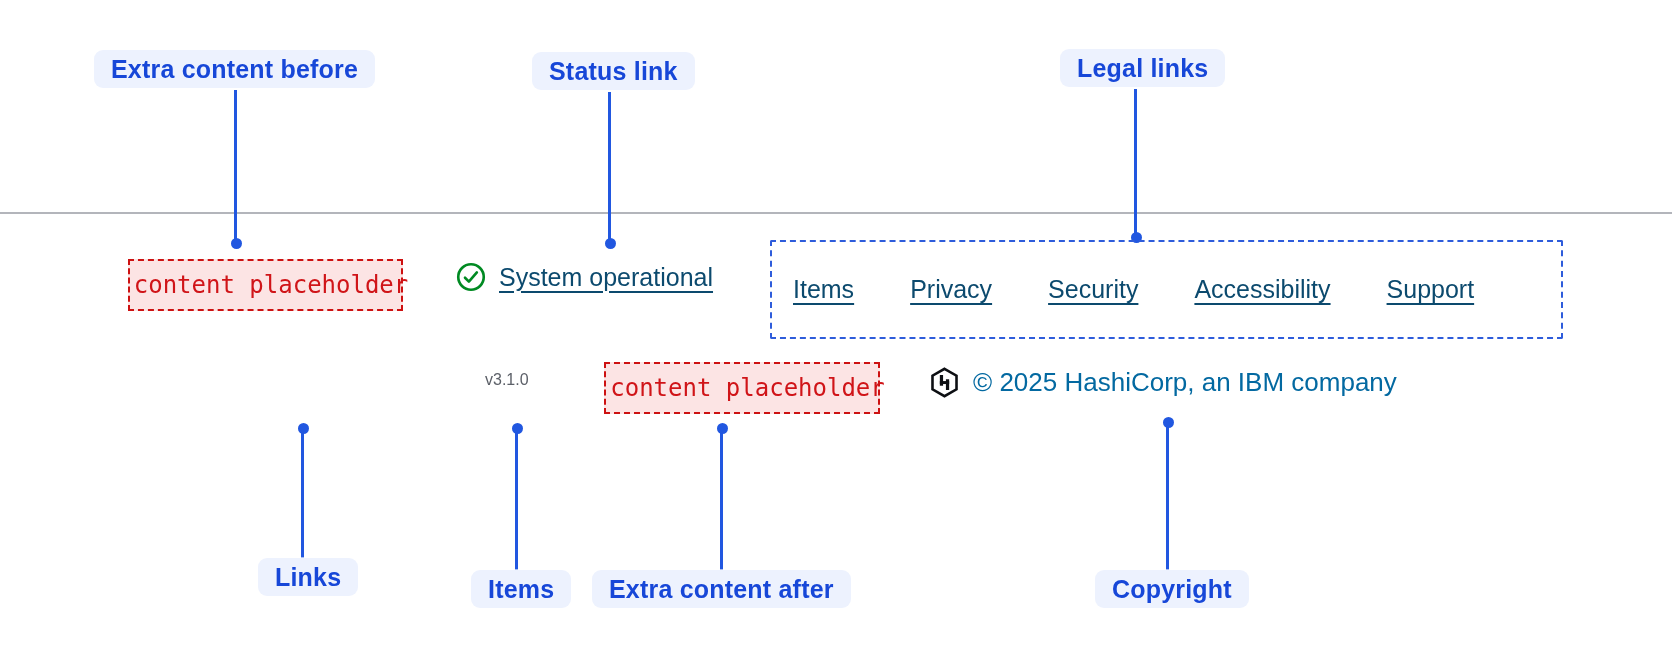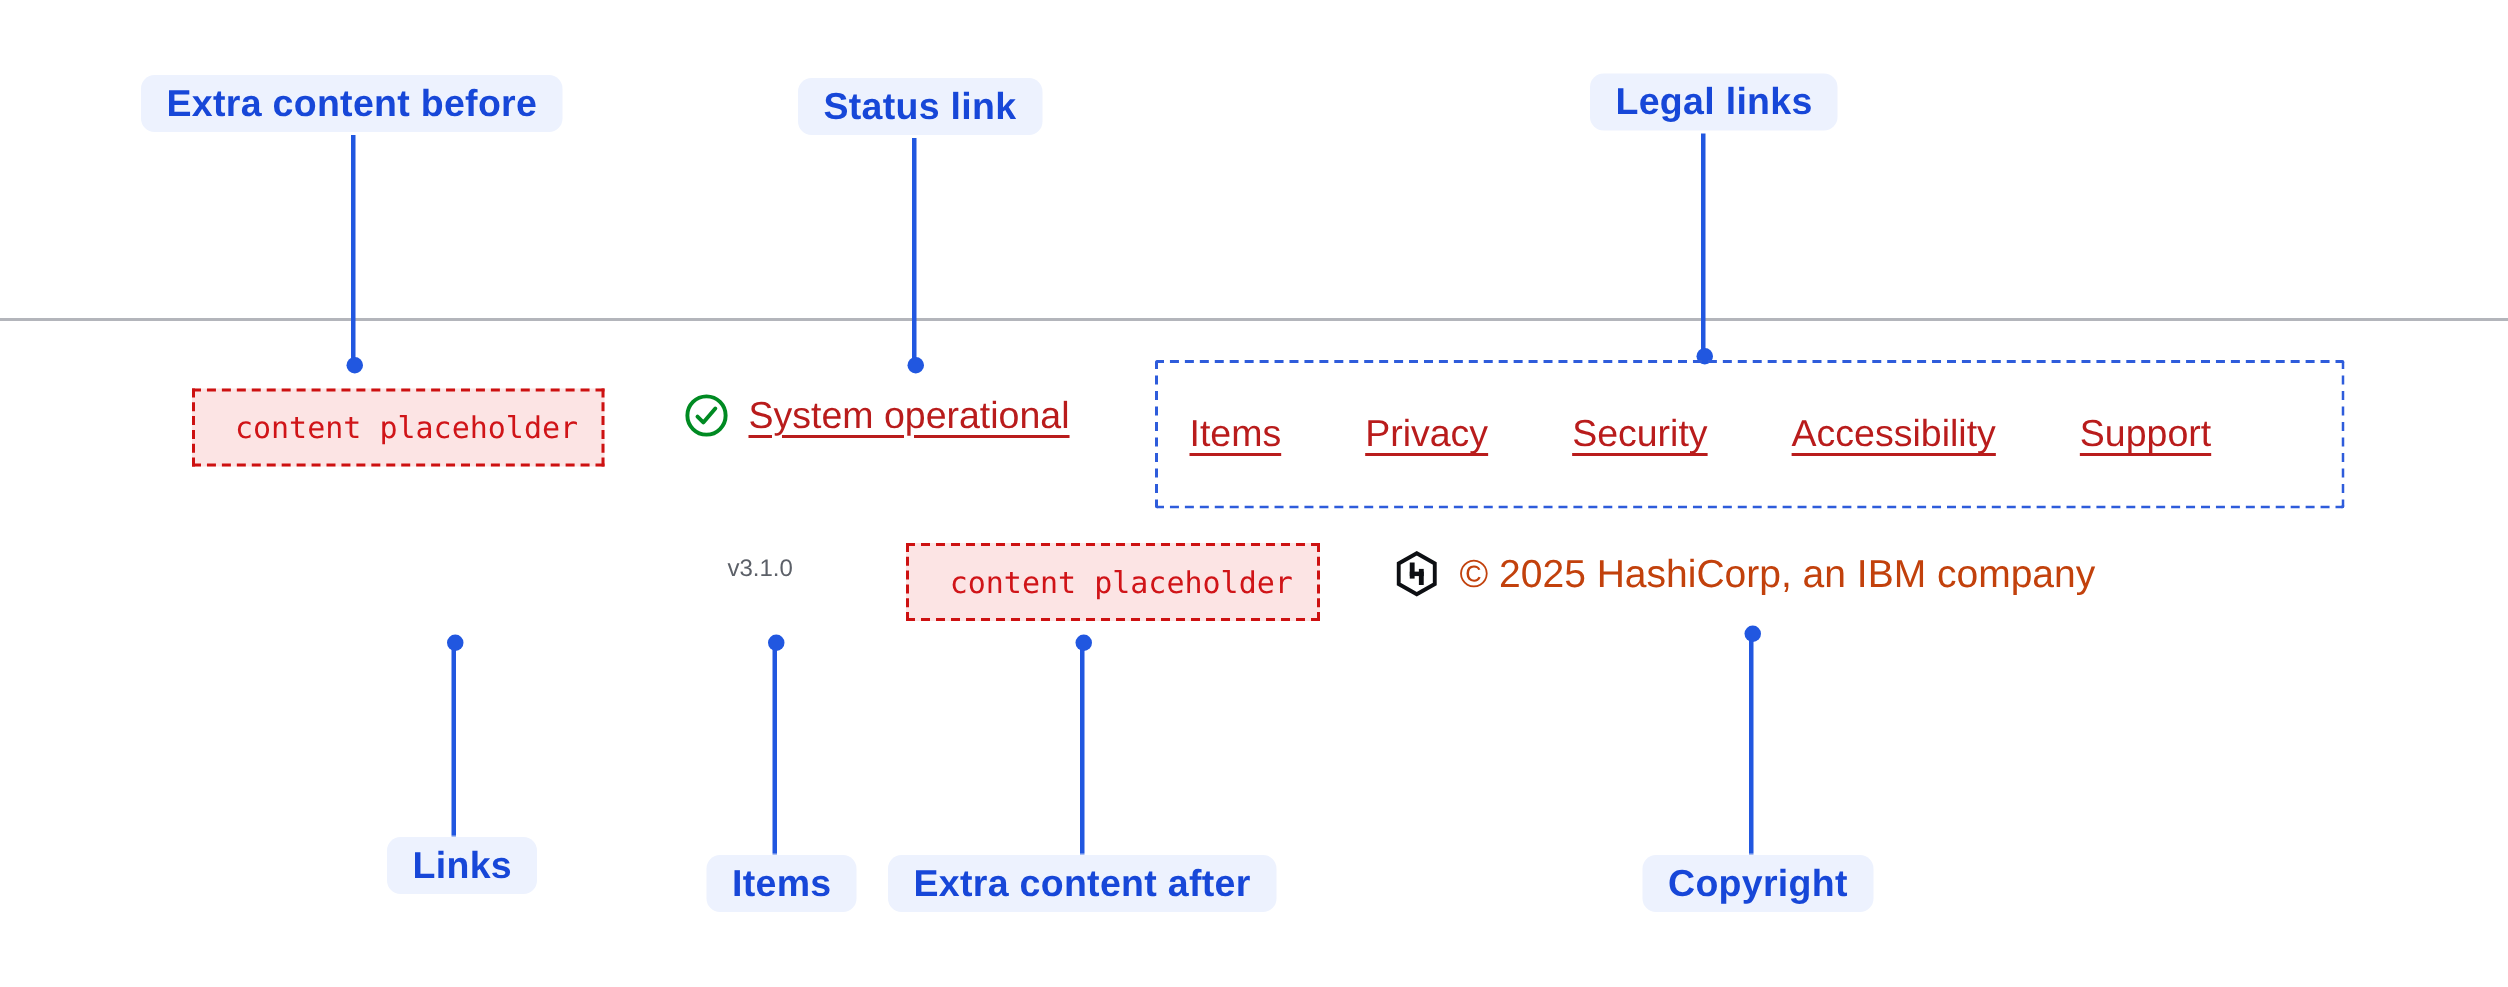--- a/index.html
+++ b/index.html
@@ -30,42 +30,42 @@
   .c3{left:1134px;top:89px;height:148px;} .d3{left:1131px;top:232px;}
   .c4{left:301px;top:430px;height:142px;} .d4{left:298px;top:423px;}
   .c5{left:515px;top:430px;height:142px;} .d5{left:512px;top:423px;}
   .c6{left:720px;top:430px;height:142px;} .d6{left:717px;top:423px;}
   .c7{left:1166px;top:424px;height:148px;} .d7{left:1163px;top:417px;}
 
   .divider{position:absolute;left:0;top:212px;width:1672px;height:2px;background:#b3b5bb;}
 
   
   .ghost-link{
-    color:#b91c1c;text-decoration:underline;text-decoration-thickness:2px;
+    color:#0c4a6e;text-decoration:underline;text-decoration-thickness:2px;
     text-underline-offset:5px;font-weight:500;white-space:nowrap;
   }
   .status-group{position:absolute;left:456px;top:262px;display:flex;align-items:center;gap:13px;}
   .status-group .label{font-size:25px;}
   .legal-box{
     position:absolute;left:770px;top:240px;width:793px;height:99px;
     border:2px dashed #2e5cdb;border-radius:2px;box-sizing:border-box;
     display:flex;align-items:center;gap:56px;padding-left:21px;
   }
   .legal-box .ghost-link{font-size:25px;}
   .row1-placeholder{left:128px;top:259px;width:275px;height:52px;}
   .row2-placeholder{left:604px;top:362px;width:276px;height:52px;}
   .placeholder{
     position:absolute;box-sizing:border-box;background:#fce4e4;border:2px dashed #cd1111;
     color:#d01418;font-family:"DejaVu Sans Mono","Liberation Mono",monospace;
-    font-size:20px;display:flex;align-items:center;justify-content:center;white-space:nowrap;padding-left:11px;
+    font-size:24px;display:flex;align-items:center;justify-content:center;white-space:nowrap;padding-left:11px;
   }
   .changelog{position:absolute;left:254px;top:369px;display:flex;align-items:center;gap:10px;font-size:25px;}
   .version{position:absolute;left:485px;top:371px;font-size:16px;color:#5c6068;}
   .copyright-group{position:absolute;left:929px;top:367px;display:flex;align-items:center;gap:13px;}
-  .copyright-text{font-size:26px;color:#c2410c;white-space:nowrap;}
+  .copyright-text{font-size:26px;color:#0369a1;white-space:nowrap;}
   .icon{display:inline-flex;flex:0 0 auto;}
 </style>
 </head>
 <body>
 
 <div class="canvas">
 
   <div class="divider"></div>
 
   <div class="connector c1"></div>

